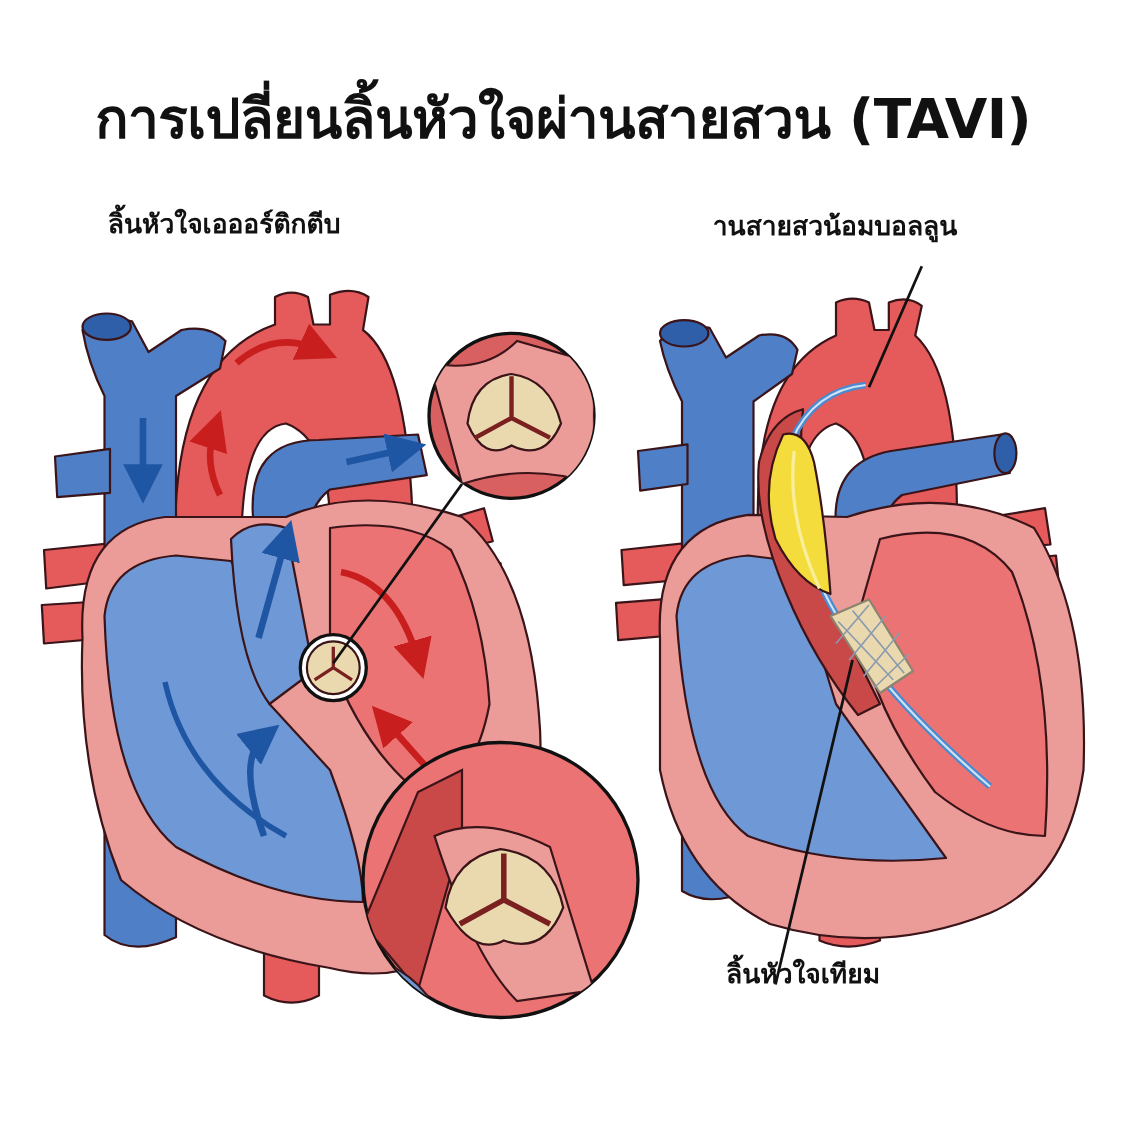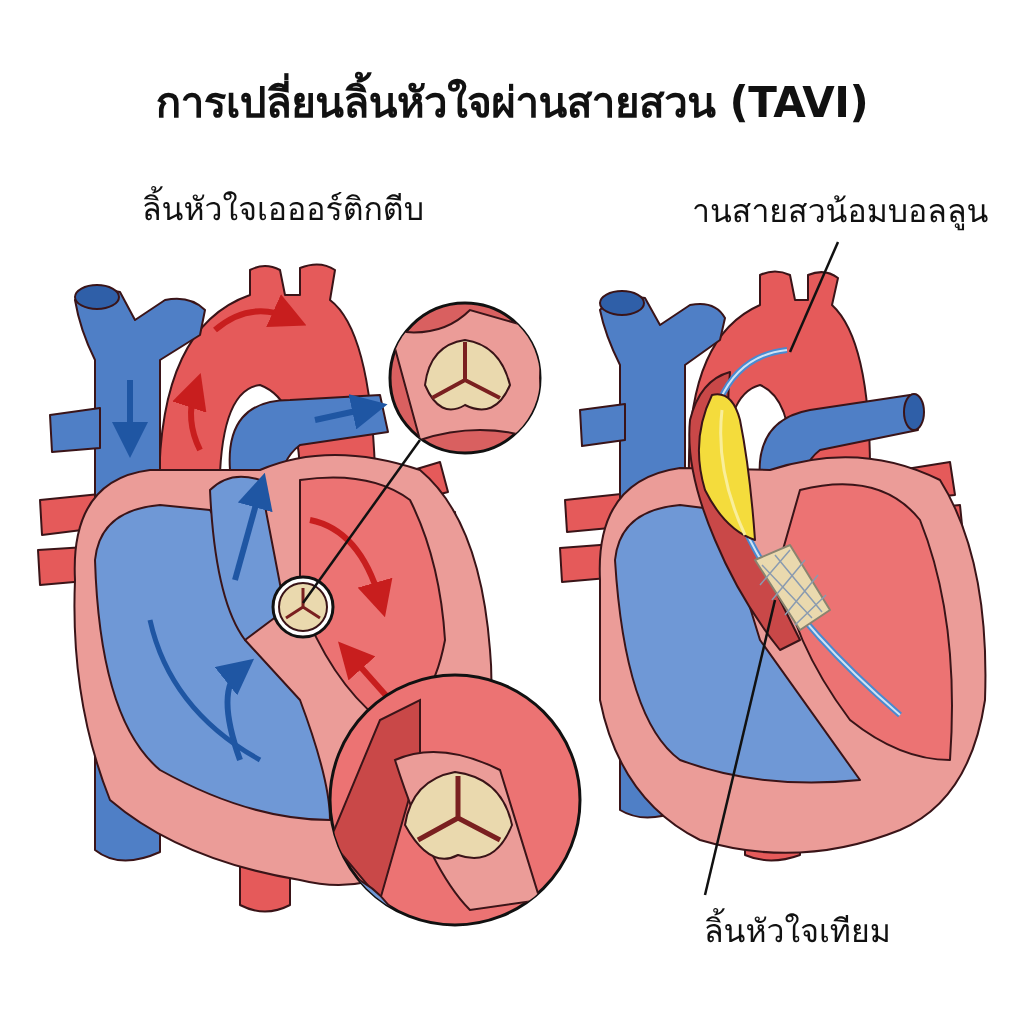--- a/index.html
+++ b/index.html
@@ -1,23 +1,23 @@
 <!DOCTYPE html>
 <html><head>
 <meta charset="utf-8">
 <style>
   html, body { margin:0; padding:0; background:#ffffff; }
   body { width:1024px; height:1024px; position:relative; overflow:hidden;
          font-family:"DejaVu Sans","Liberation Sans",sans-serif; color:#111; }
   .title { position:absolute; top:78px; left:0; width:1024px; text-align:center;
-           font-size:42px; font-weight:bold; letter-spacing:-0.5px; line-height:1.2; }
-  .label { position:absolute; font-size:32px; font-weight:normal; line-height:1.2; white-space:nowrap;margin-left:44px; }
+           font-size:50px; font-weight:bold; letter-spacing:-0.5px; line-height:1.2; }
+  .label { position:absolute; font-size:24px; font-weight:bold; line-height:1.2; white-space:nowrap; }
   #lbl-left { left:98px; top:190px; }
   #lbl-catheter { left:648px; top:192px; }
-  #lbl-prosthetic { left:660px; top:912px; }
+  #lbl-prosthetic { left:660px; top:872px; }
   svg.art { position:absolute; left:0; top:0; }
 </style>
 </head>
 <body>
 
 <div class="title">การเปลี่ยนลิ้นหัวใจผ่านสายสวน (TAVI)</div>
 <div class="label" id="lbl-left">ลิ้นหัวใจเอออร์ติกตีบ</div>
 <div class="label" id="lbl-catheter">านสายสวน้อมบอลลูน</div>
 <div class="label" id="lbl-prosthetic">ลิ้นหัวใจเทียม</div>
 

